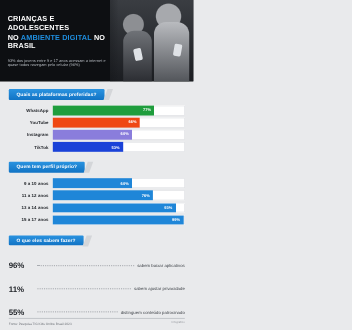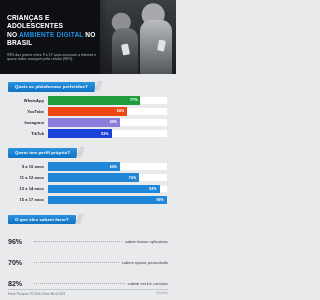--- a/index.html
+++ b/index.html
@@ -231,28 +231,23 @@
   <div class="band-wrap">
     <div class="band">O que eles sabem fazer?</div>
   </div>
   <div class="list">
     <div class="item">
       <div class="pct">96%</div>
       <div class="leader"></div>
       <div class="desc">sabem baixar aplicativos</div>
     </div>
     <div class="item">
-      <div class="pct">70%</div>
+      <div class="pct">11%</div>
       <div class="leader"></div>
       <div class="desc">sabem ajustar privacidade</div>
-    </div>
-    <div class="item">
-      <div class="pct">82%</div>
-      <div class="leader"></div>
-      <div class="desc">sabem excluir contatos</div>
     </div>
     <div class="item">
       <div class="pct">55%</div>
       <div class="leader"></div>
       <div class="desc">distinguem conteúdo patrocinado</div>
     </div>
     <div class="item">
       <div class="pct">65%</div>
 
       <div class="desc">entendem o uso de hashtags</div>

